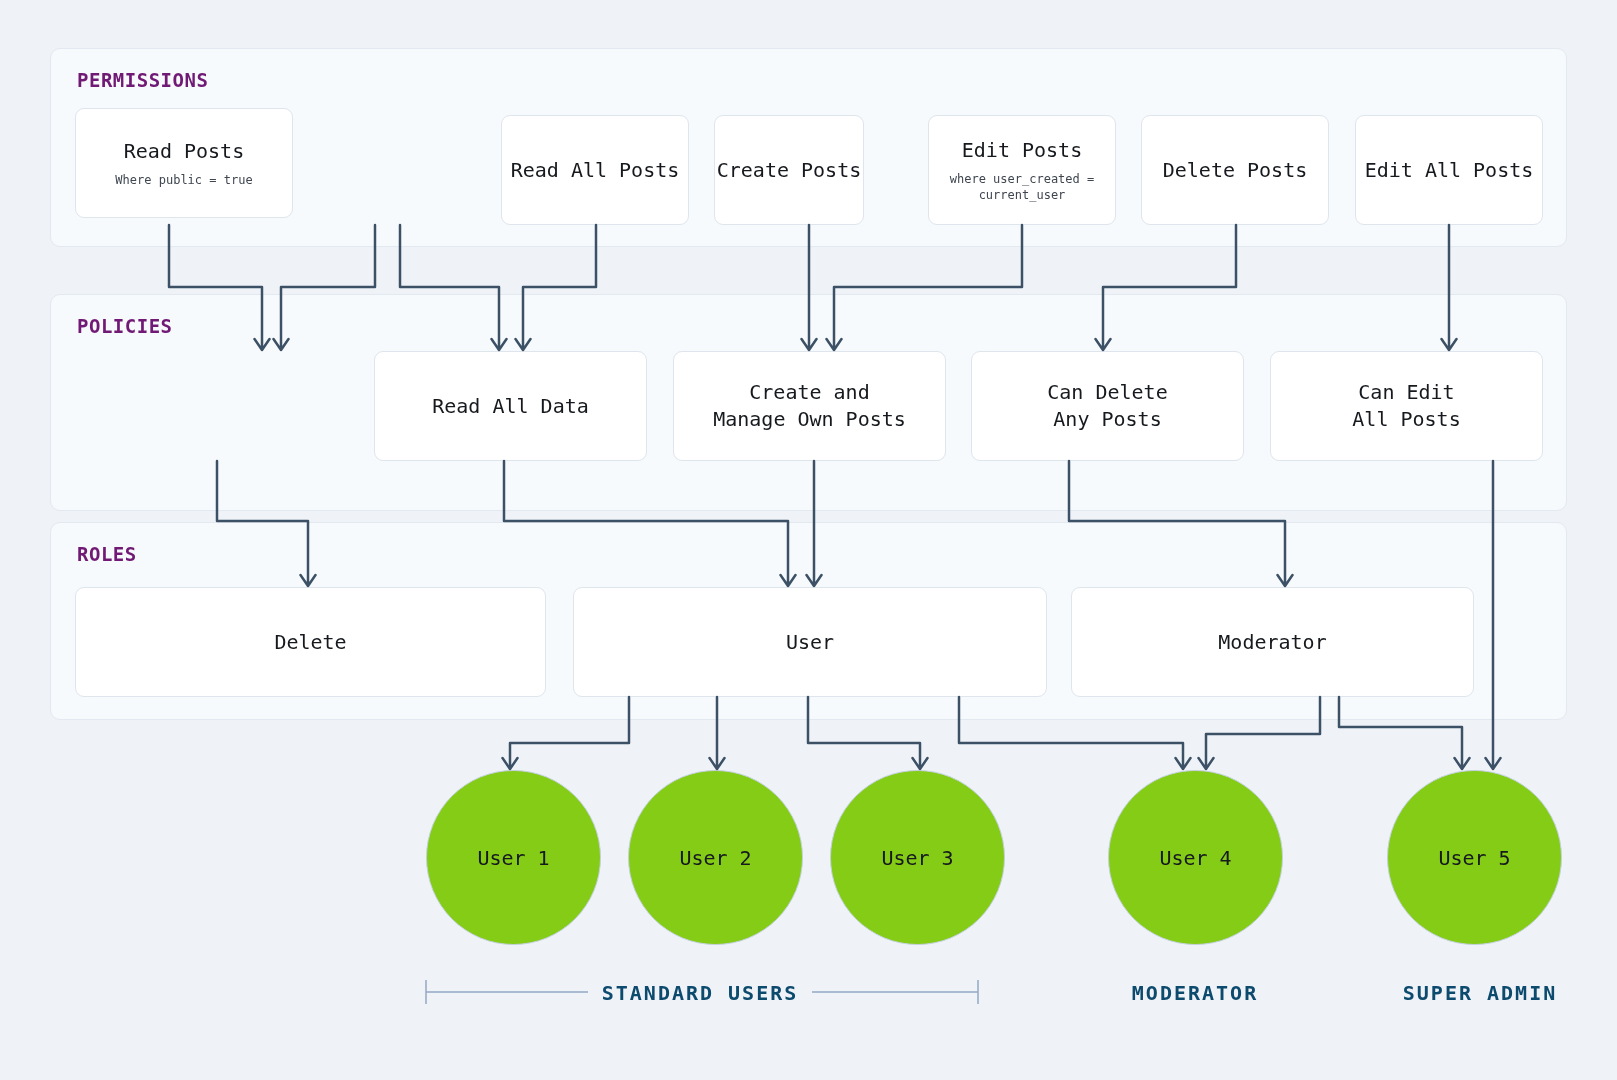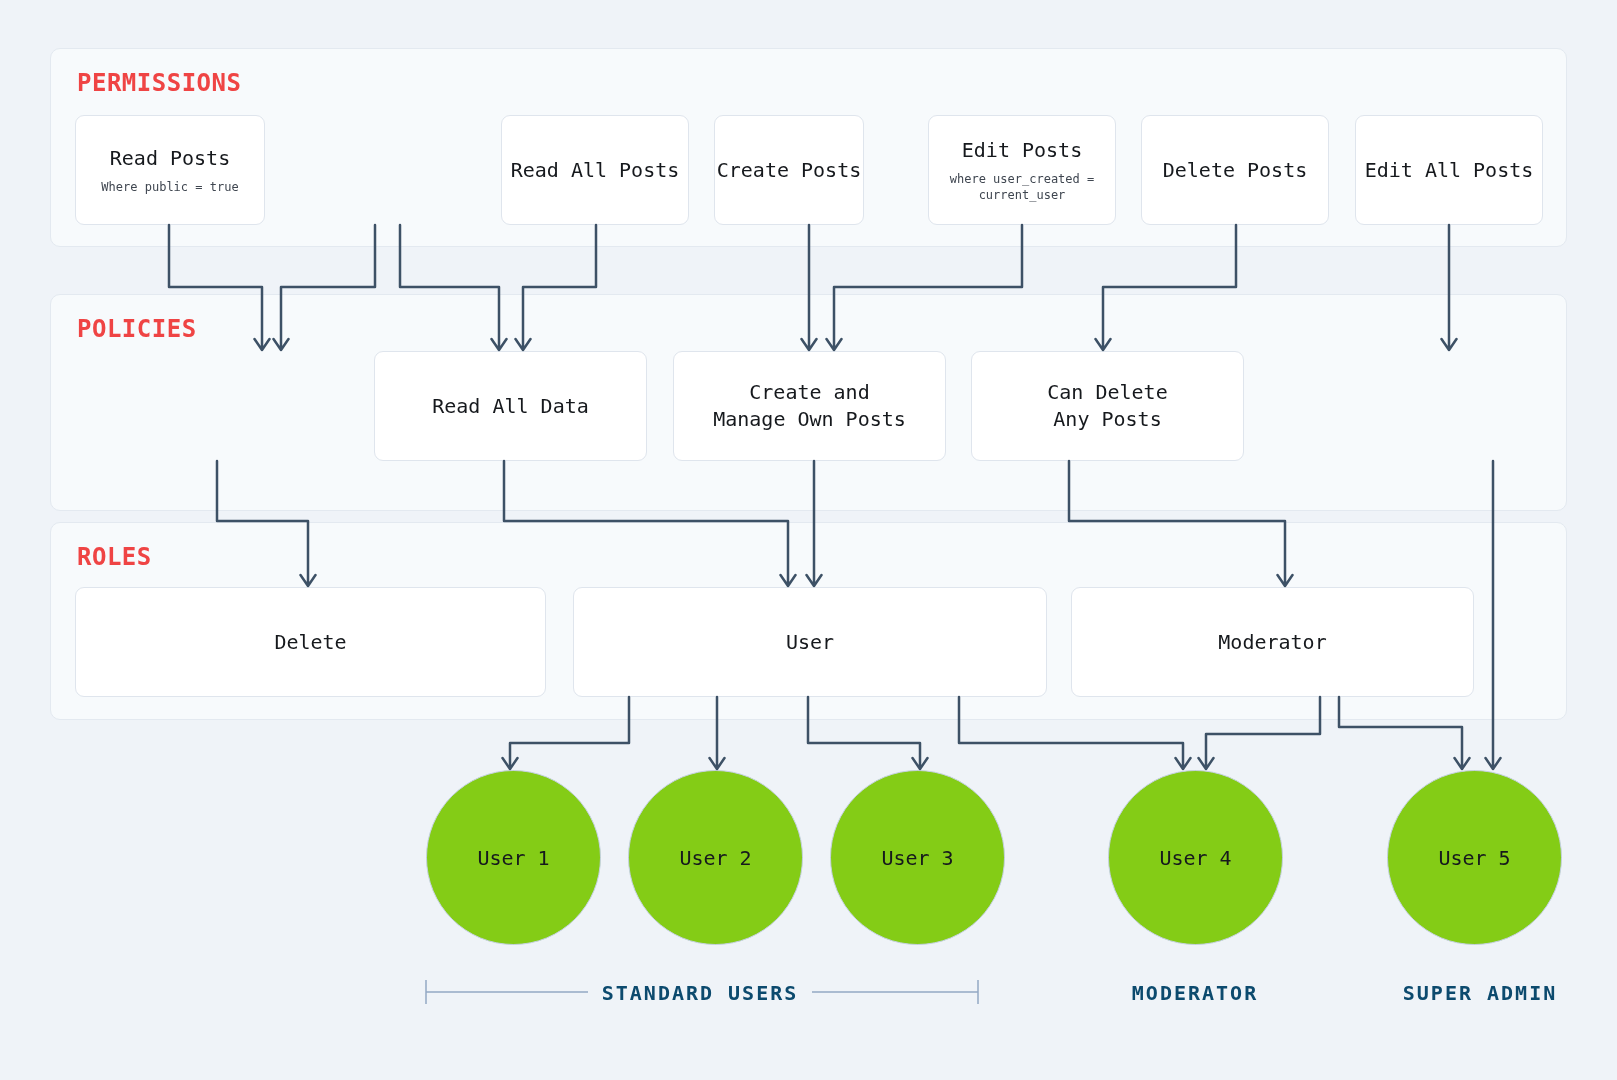--- a/index.html
+++ b/index.html
@@ -14,24 +14,24 @@
   .panel{
     position:absolute;
     background:#f7fafc;
     border:1px solid #e3e9f0;
     border-radius:10px;
     box-sizing:border-box;
   }
   .panel-title{
     position:absolute;
     left:26px;top:20px;
-    font-size:24px;
+    font-size:19px;
     font-weight:700;
     letter-spacing:0.5px;
-    color:#ef4444;
+    color:#701a75;
   }
   .node{
     position:absolute;
     background:#ffffff;
     border:1px solid #dfe5ed;
     border-radius:9px;
     box-sizing:border-box;
     display:flex;
     flex-direction:column;
     align-items:center;
@@ -92,21 +92,21 @@
   </div>
 
   <div class="panel" style="left:50px;top:294px;width:1517px;height:217px">
     <div class="panel-title">POLICIES</div>
   </div>
 
   <div class="panel" style="left:50px;top:522px;width:1517px;height:198px">
     <div class="panel-title">ROLES</div>
   </div>
 
-  <div class="node" style="left:75px;top:115px;width:190px;height:110px">
+  <div class="node" style="left:75px;top:108px;width:218px;height:110px">
     <div class="node-title">Read Posts</div>
     <div class="node-sub">Where public = true</div>
   </div>
   <div class="node" style="left:501px;top:115px;width:188px;height:110px">
     <div class="node-title">Read All Posts</div>
   </div>
   <div class="node" style="left:714px;top:115px;width:150px;height:110px">
     <div class="node-title">Create Posts</div>
   </div>
   <div class="node" style="left:928px;top:115px;width:188px;height:110px">
@@ -124,20 +124,24 @@
   <div class="node" style="left:374px;top:351px;width:273px;height:110px">
     <div class="node-title">Read All Data</div>
   </div>
   <div class="node" style="left:673px;top:351px;width:273px;height:110px">
     <div class="node-title">Create and
 Manage Own Posts</div>
   </div>
   <div class="node" style="left:971px;top:351px;width:273px;height:110px">
     <div class="node-title">Can Delete
 Any Posts</div>
+  </div>
+  <div class="node" style="left:1270px;top:351px;width:273px;height:110px">
+    <div class="node-title">Can Edit
+All Posts</div>
   </div>
 
   <div class="node" style="left:75px;top:587px;width:471px;height:110px">
     <div class="node-title">Delete</div>
   </div>
   <div class="node" style="left:573px;top:587px;width:474px;height:110px">
     <div class="node-title">User</div>
   </div>
   <div class="node" style="left:1071px;top:587px;width:403px;height:110px">
     <div class="node-title">Moderator</div>

